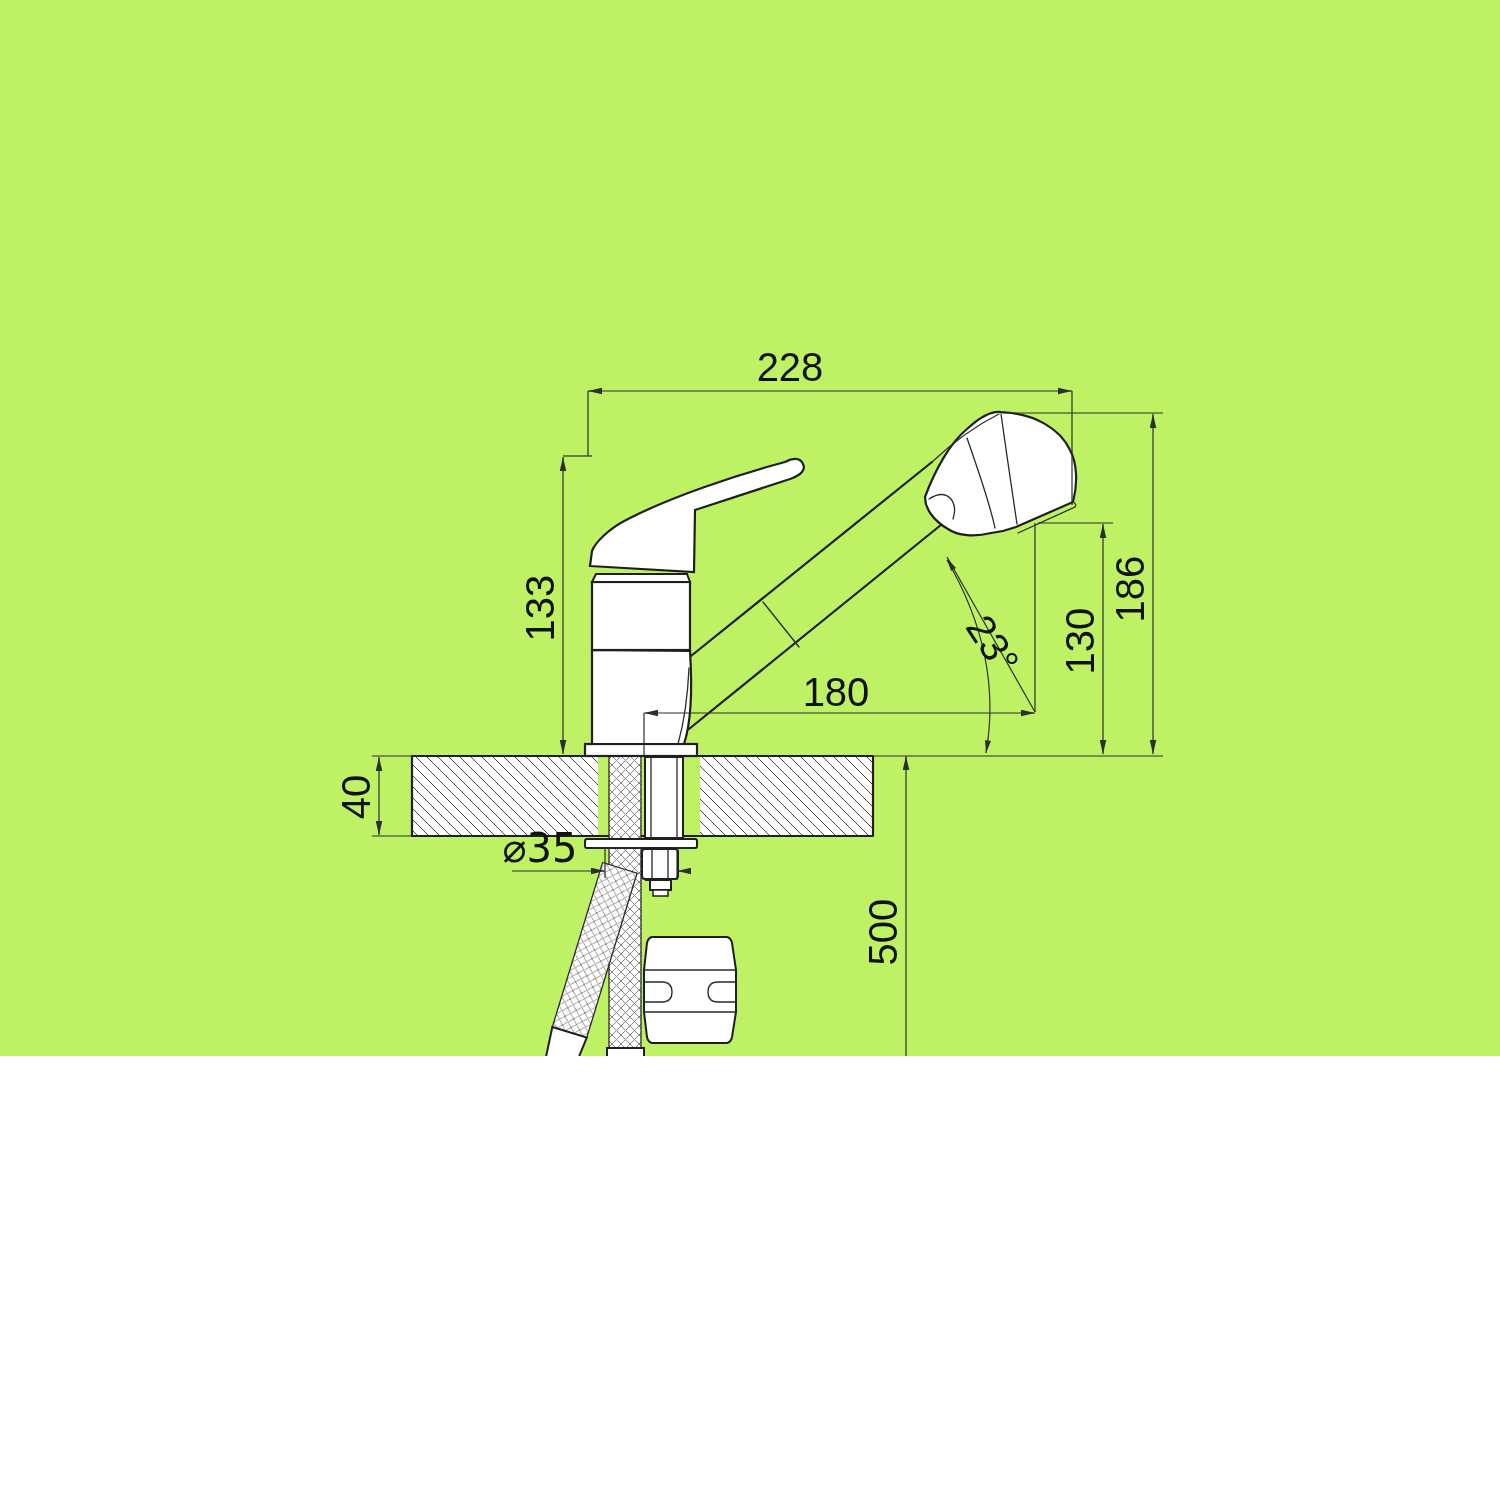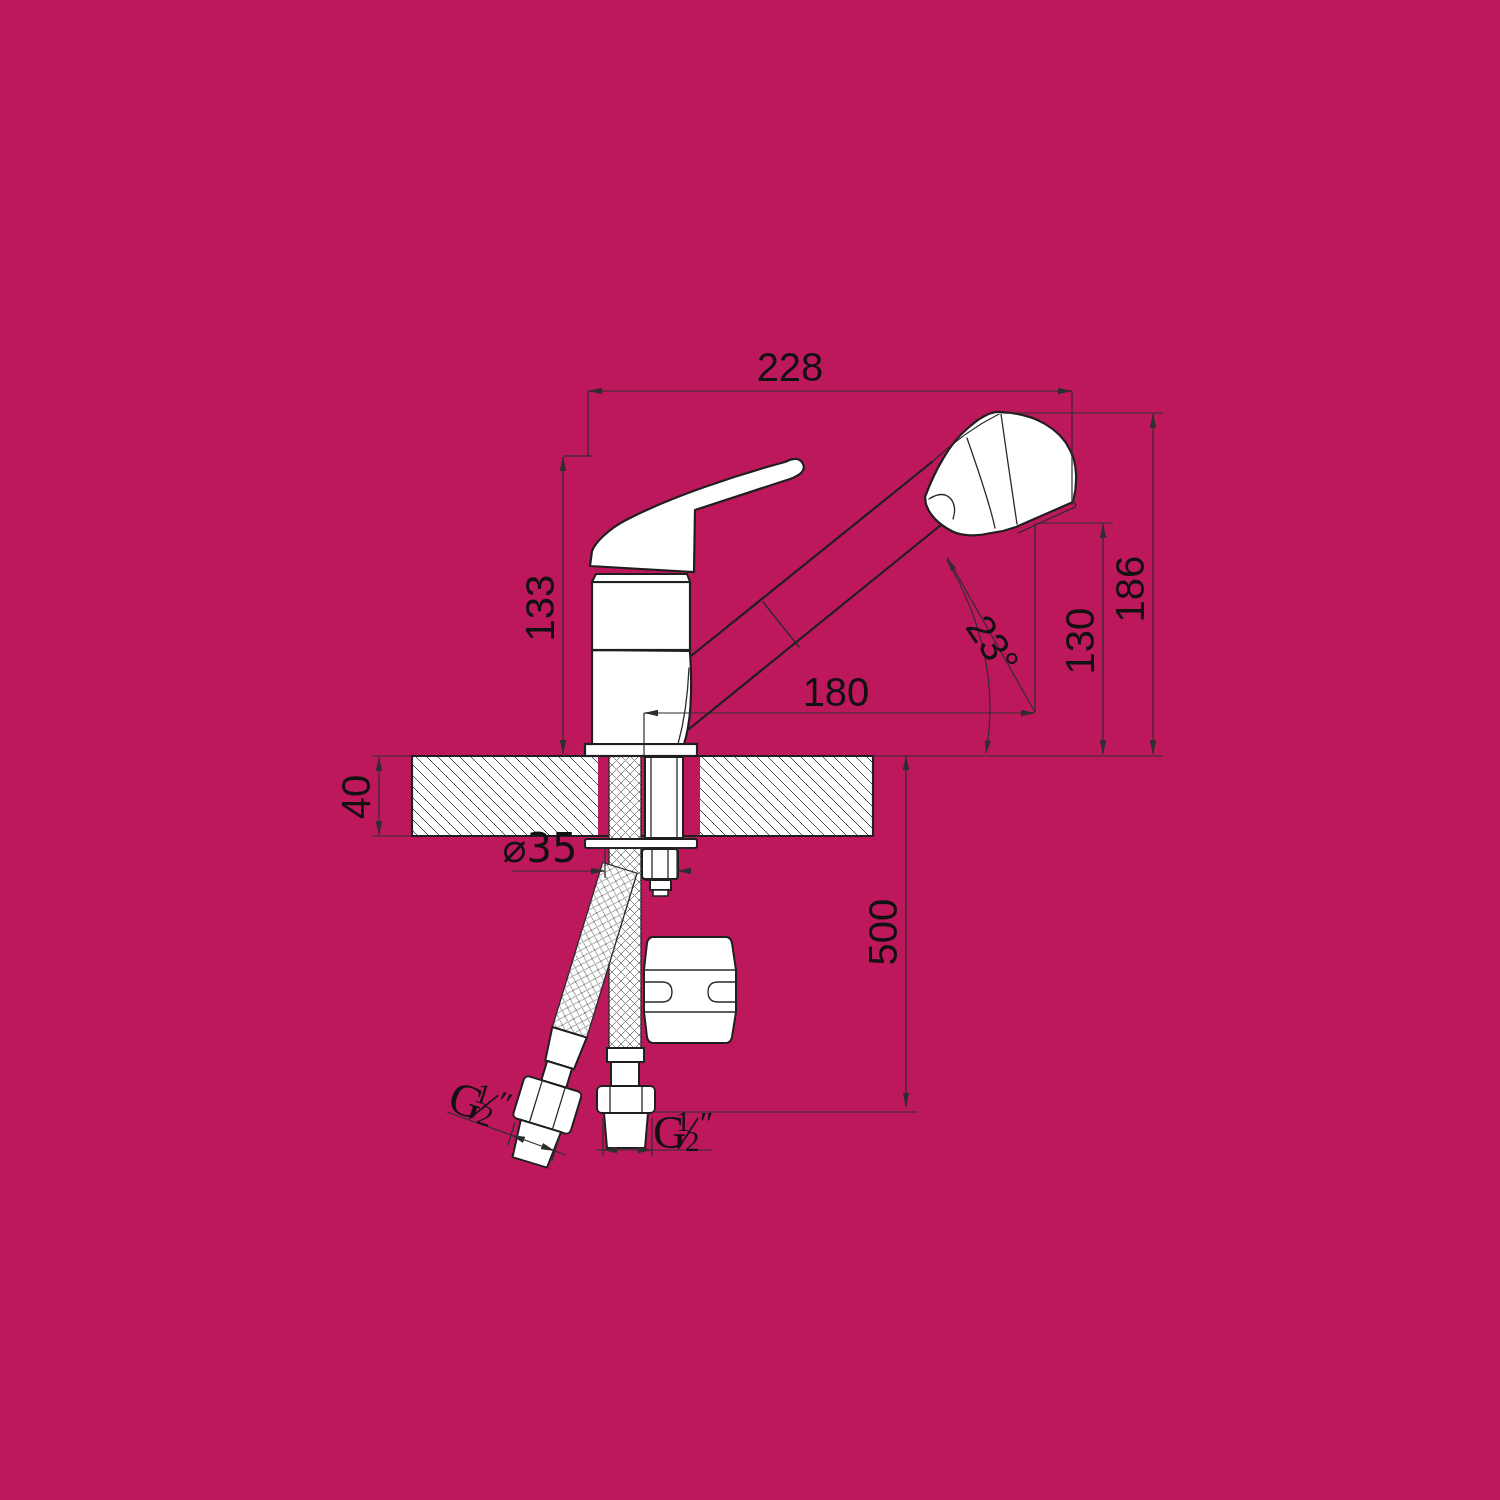--- a/index.html
+++ b/index.html
@@ -1,16 +1,16 @@
 <!DOCTYPE html>
 <html><head>
 <meta charset="utf-8">
 <style>
   html,body{margin:0;padding:0;background:#fff;}
-  .stage{width:1500px;height:1500px;background:#be185d;position:relative;}
+  .stage{width:1500px;height:1056px;background:#bef264;position:relative;}
   svg{display:block;}
   .draw{stroke:#1f1f1f;stroke-width:2.2;fill:none;stroke-linecap:round;stroke-linejoin:round;}
   .drawthin{stroke:#2a2a2a;stroke-width:1.3;fill:none;stroke-linecap:round;}
   .fillw{fill:#ffffff;}
   .dim{stroke:#2e2e2e;stroke-width:1.2;fill:none;}
   .dimtxt{font-family:"Liberation Sans","DejaVu Sans",sans-serif;font-size:40px;fill:#111;}
   .dimtxt2{font-family:"DejaVu Sans","Liberation Sans",sans-serif;font-size:40px;fill:#111;}
   .fract{font-family:"Liberation Serif","DejaVu Serif",serif;fill:#111;}
   .fg{font-size:46px;}
   .fs{font-size:29px;}

